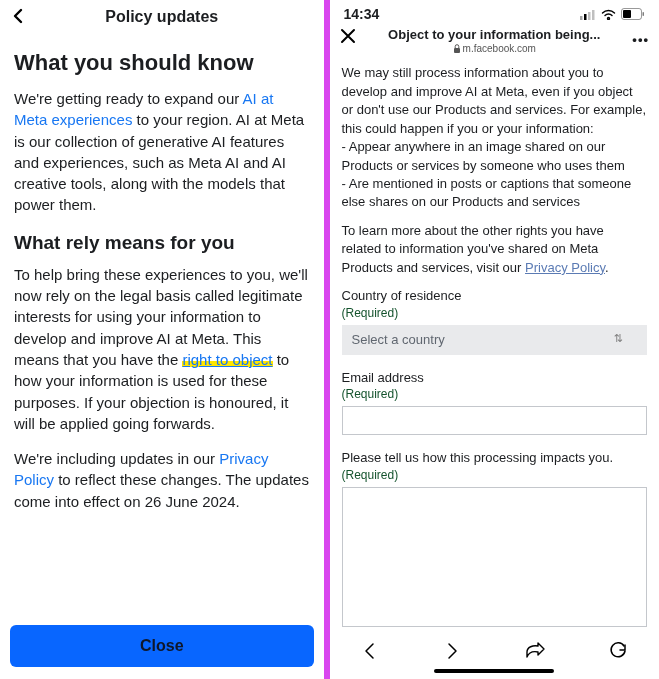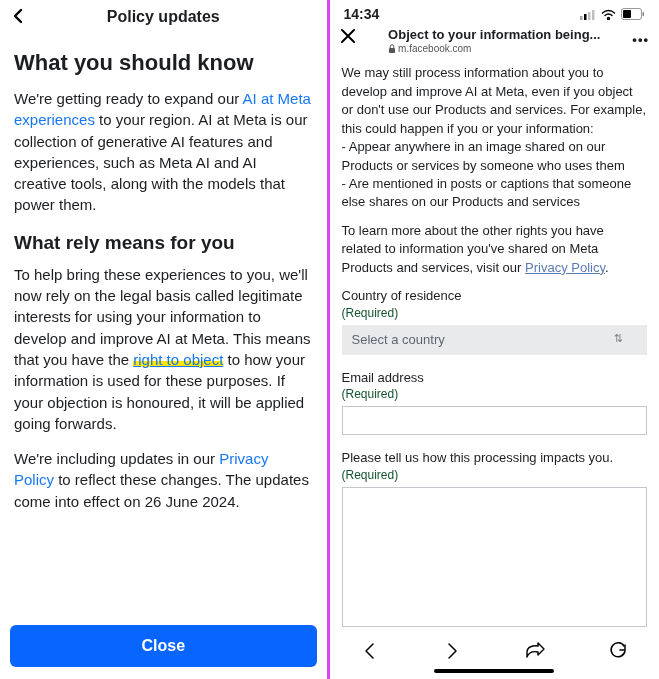--- a/index.html
+++ b/index.html
@@ -1,38 +1,38 @@
 <!DOCTYPE html>
 <html><head>
 <meta charset="utf-8">
 <style>
   * { box-sizing: border-box; margin: 0; padding: 0; }
   body { font-family: -apple-system, BlinkMacSystemFont, "Segoe UI", Helvetica, Arial, sans-serif; color:#1c1e21; }
   .container { display:flex; width:659px; height:679px; background:#fff; }
-  .pane { width:50%; height:100%; display:flex; flex-direction:column; border-right:3px solid #d946ef; position:relative; overflow:hidden; }
+  .pane { width:50%; height:100%; display:flex; flex-direction:column; border-right:6px solid #d946ef; position:relative; overflow:hidden; }
   .pane:last-child{border-right:none;}
   
   .left-header { display:flex; align-items:center; justify-content:center; position:relative; padding:8px 10px 6px; }
   .back-icon { position:absolute; left:10px; top:8px; cursor:pointer; }
   .left-header-title { font-weight:700; font-size:16px; }
   .left-body { padding:10px 14px 0 14px; flex:1; overflow:auto; }
   h1 { font-size:22px; font-weight:800; margin:8px 0 12px; }
   h2 { font-size:19px; font-weight:800; margin:16px 0 10px; }
   p { font-size:15px; line-height:1.42; margin-bottom:14px; }
   .link { color:#1877f2; text-decoration:none; }
   .highlight { background:linear-gradient(transparent 60%, #ffe600 60%, #ffe600 95%, transparent 95%); color:#1877f2; }
-  .close-btn { margin:6px 10px 12px; background:#0866ff; color:#ffffff; border:none; border-radius:6px; padding:12px 0; font-size:16px; font-weight:600; width:calc(100% - 20px); cursor:pointer; }
+  .close-btn { margin:6px 10px 12px; background:#0866ff; color:#0f172a; border:none; border-radius:6px; padding:12px 0; font-size:16px; font-weight:600; width:calc(100% - 20px); cursor:pointer; }
   
   .status-bar { display:flex; justify-content:space-between; align-items:center; padding:6px 14px 0; font-size:14px; font-weight:600; }
   .status-icons { display:flex; gap:5px; align-items:center; }
   .right-header { display:flex; align-items:center; justify-content:center; position:relative; padding:6px 10px 2px; }
   .r-close { position:absolute; left:10px; top:6px; cursor:pointer; }
   .r-more { position:absolute; right:10px; top:10px; font-weight:900; letter-spacing:1px; cursor:pointer; font-size:13px;}
   .r-title { font-size:13px; font-weight:700; text-align:center; line-height:1.1; }
-  .r-sub { font-size:10px; color:#555; text-align:center; margin-top:1px; display:flex; align-items:center; gap:2px;}
+  .r-sub { font-size:10px; color:#555; text-align:center; margin-top:1px; display:flex; align-items:center; justify-content:center; gap:2px;}
   .right-body { padding:8px 12px 0 12px; flex:1; overflow:auto; font-size:13px; line-height:1.35; color:#1c1e21;}
   .right-body p { font-size:13px; margin-bottom:10px; }
   .bullet { margin-left:0; }
   .form-label { margin-top:10px; font-size:13px; }
   .req { color:#14532d; font-size:12px; margin-bottom:4px; }
   .select-box { width:100%; background:#e9eaec; color:#606770; padding:6px 24px 6px 10px; font-size:13px; border:none; position:relative; cursor:pointer; display:flex; justify-content:space-between; }
   .select-caret { font-size:11px; color:#808080;}
   .text-input { width:100%; border:1px solid #c4c7cc; padding:6px; font-size:13px; }
   .textarea { width:100%; border:1px solid #c4c7cc; height:140px; resize:none; font-size:13px; padding:6px; }
   .bottom-nav { display:flex; justify-content:space-around; align-items:center; padding:10px 0 4px; border-top:0px solid #eee; }

